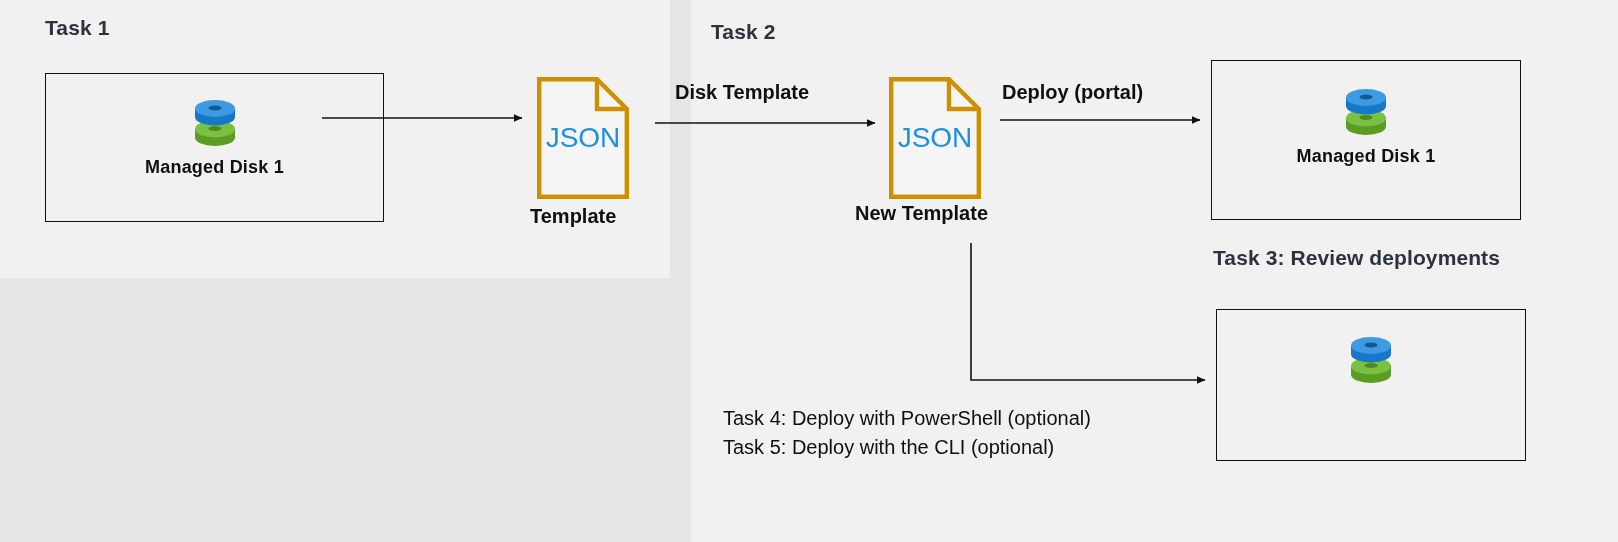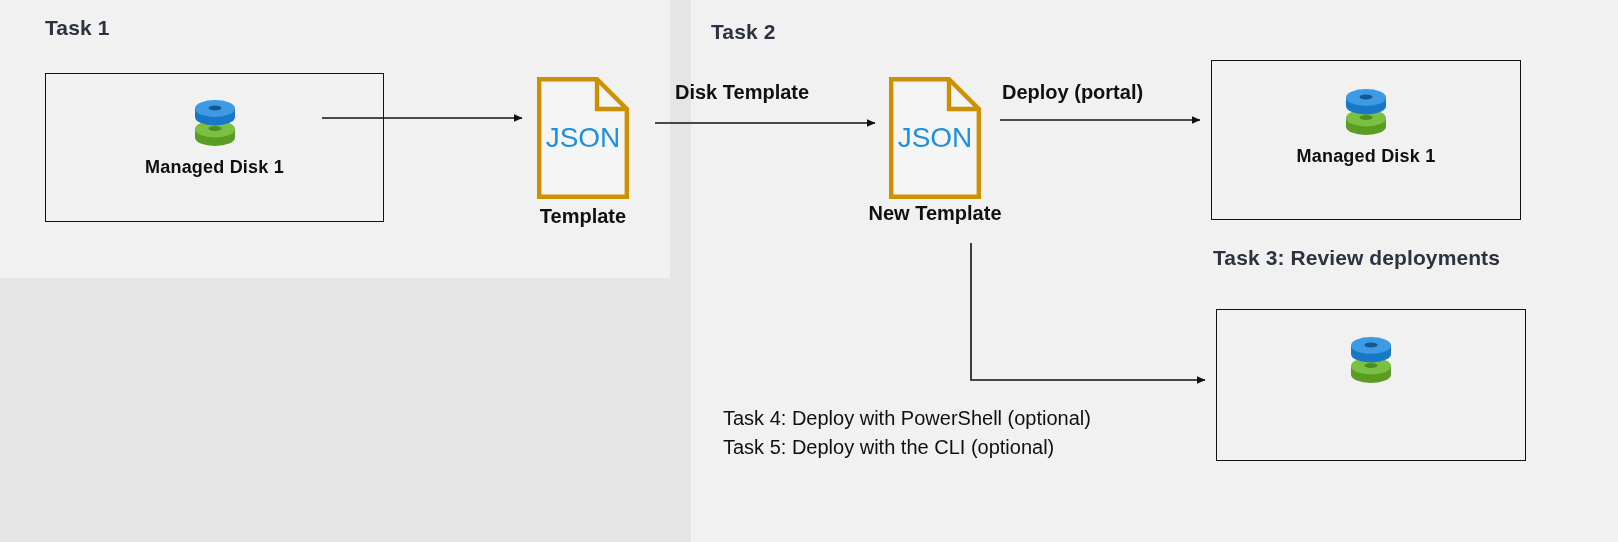--- a/index.html
+++ b/index.html
@@ -83,21 +83,21 @@
   #json-doc-1 { left: 537px; top: 62px; }
   #json-doc-2 { left: 889px; top: 62px; }
   .json-doc svg { display: block; width: 100%; height: 100%; }
 
   .doc-caption {
     position: absolute;
     font-size: 20px;
     font-weight: bold;
     color: #101010;
     white-space: nowrap;
-    text-align: center;
+    text-align: left;
   }
   #template-caption     { left: 530px; top: 205px; width: 106px; }
   #new-template-caption { left: 855px; top: 202px; width: 160px; }
 
   .edge-label {
     position: absolute;
     font-size: 20px;
     font-weight: bold;
     color: #101010;
     white-space: nowrap;

